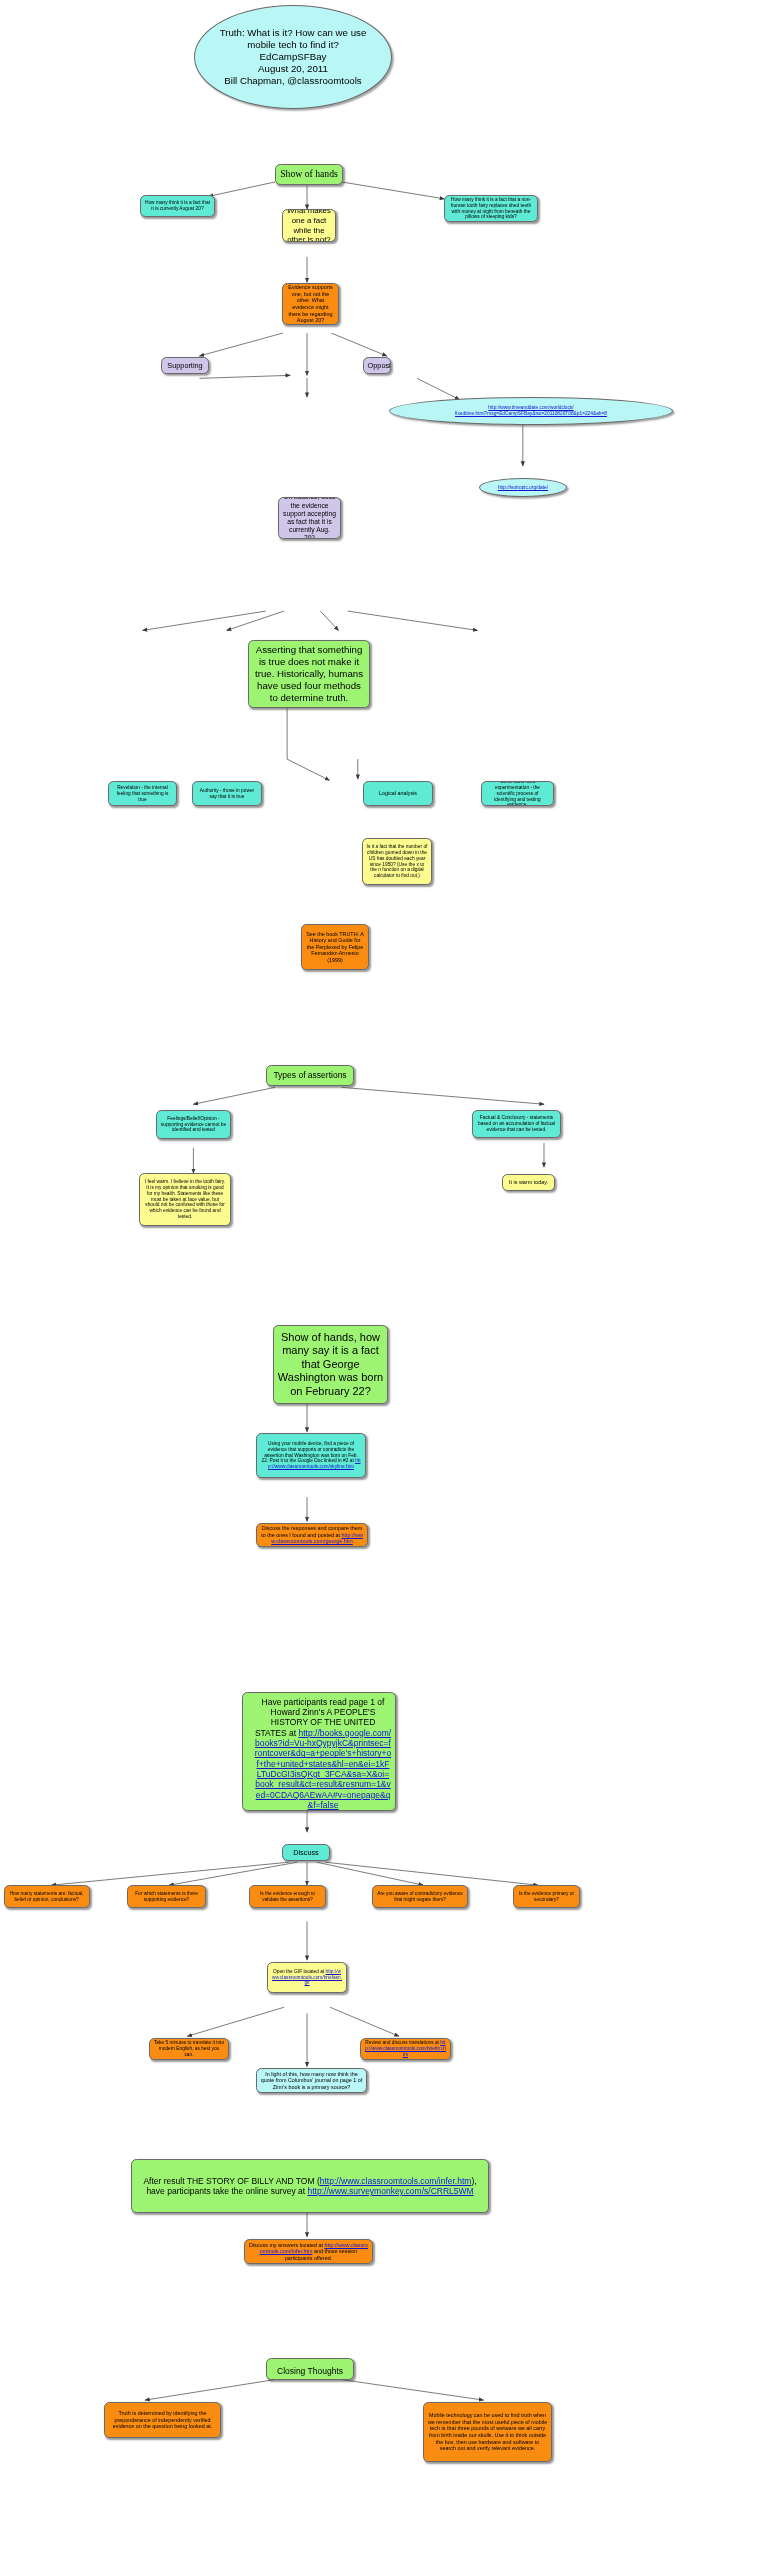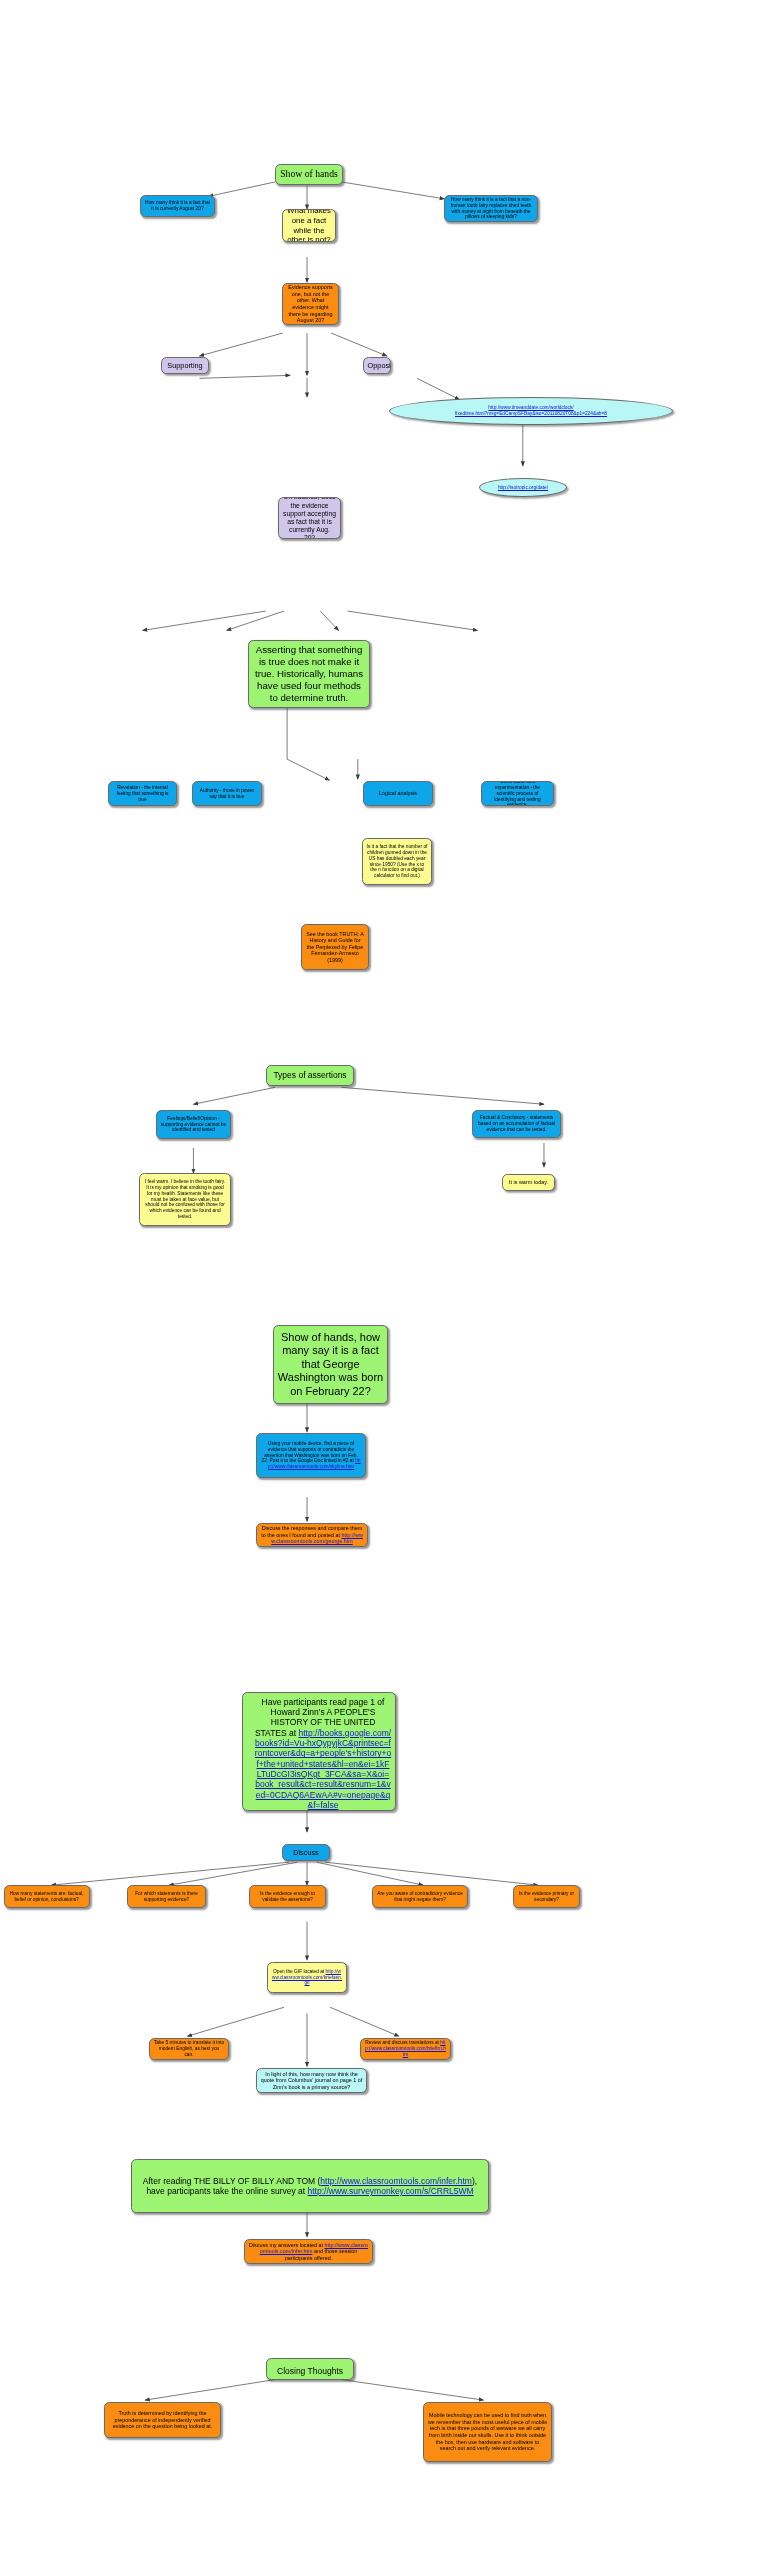--- a/index.html
+++ b/index.html
@@ -33,21 +33,21 @@
     border:0.6px solid #6a6a6a;
     border-radius:5.4px;
     box-shadow:1.8px 1.8px 1.8px rgba(70,70,70,0.55);
     z-index:2;
     line-height:1.22;
     padding:2.4px 3.6px;
     overflow:hidden;
   }
   .node > span{display:block;width:100%;}
   .green{background:#9cf472;}
-  .pink{background:#0ea5e9;}
+  .pink{background:#5eead4;}
   .yellow{background:#fbfb8f;}
   .orange{background:#fb8c12;}
   .purple{background:#cfc6ea;}
   .cyan{background:#b9f6f6;}
   .ellipse{
     border-radius:50%;
     box-shadow:1.8px 1.8px 1.8px rgba(70,70,70,0.5);
   }
   .lnk{color:#1414d2;text-decoration:underline;word-break:break-all;}
   .t11{font-size:6.7px;}
@@ -111,20 +111,29 @@
       <path d="M546,3320 L660,3368"></path>
       <path d="M508,3330 L508,3418"></path>
 
       <path d="M508,3660 L508,3700"></path>
 
       <path d="M455,3936 L240,3970"></path>
       <path d="M565,3936 L800,3970"></path>
     </g>
   </svg>
 
+  <div class="node ellipse cyan t16" style="left:194px;top:4.8px;width:198px;height:104px;">
+    <span>
+      <span>Truth: What is it? How can we use</span><br>
+      <span>mobile tech to find it?</span><br>
+      <span>EdCampSFBay</span><br>
+      <span>August 20, 2011</span><br>
+      <span>Bill Chapman, @classroomtools</span>
+    </span>
+  </div>
 
   <div class="node green t16" style="left:275px;top:164px;width:68px;height:20.6px;font-family:Liberation Serif, serif;">
     <span>Show of hands</span>
   </div>
 
   <div class="node pink t8" style="left:140px;top:195px;width:75px;height:22px;">
     <span>How many think it is a fact that it is currently August 20?</span>
   </div>
 
   <div class="node pink t8" style="left:444px;top:195px;width:94px;height:27px;">
@@ -271,21 +280,21 @@
       <span>Review and discuss translations at </span><a class="lnk" href="#">http://www.classroomtools.com/brieftrn.htm</a>
     </span>
   </div>
 
   <div class="node cyan t9" style="left:256px;top:2068px;width:111px;height:25.4px;">
     <span>In light of this, how many now think the quote from Columbus' journal on page 1 of Zinn's book is a primary source?</span>
   </div>
 
   <div class="node green t14" style="left:131px;top:2159px;width:358px;height:54px;">
     <span>
-      <span>After reading THE BILLY OF BILLY AND TOM (</span><a class="lnk" href="#">http://www.classroomtools.com/infer.htm</a><span>), have participants take the online survey at </span><a class="lnk" href="#">http://www.surveymonkey.com/s/CRRL5WM</a>
+      <span>After result THE STORY OF BILLY AND TOM (</span><a class="lnk" href="#">http://www.classroomtools.com/infer.htm</a><span>), have participants take the online survey at </span><a class="lnk" href="#">http://www.surveymonkey.com/s/CRRL5WM</a>
     </span>
   </div>
 
   <div class="node orange t9" style="left:244px;top:2239px;width:129px;height:25.4px;">
     <span>
       <span>Discuss my answers located at </span><a class="lnk" href="#">http://www.classroomtools.com/infer.htm</a><span> and those session participants offered.</span>
     </span>
   </div>
 
   <div class="node green t14" style="left:266px;top:2358px;width:88px;height:22px;align-items:flex-end;">

